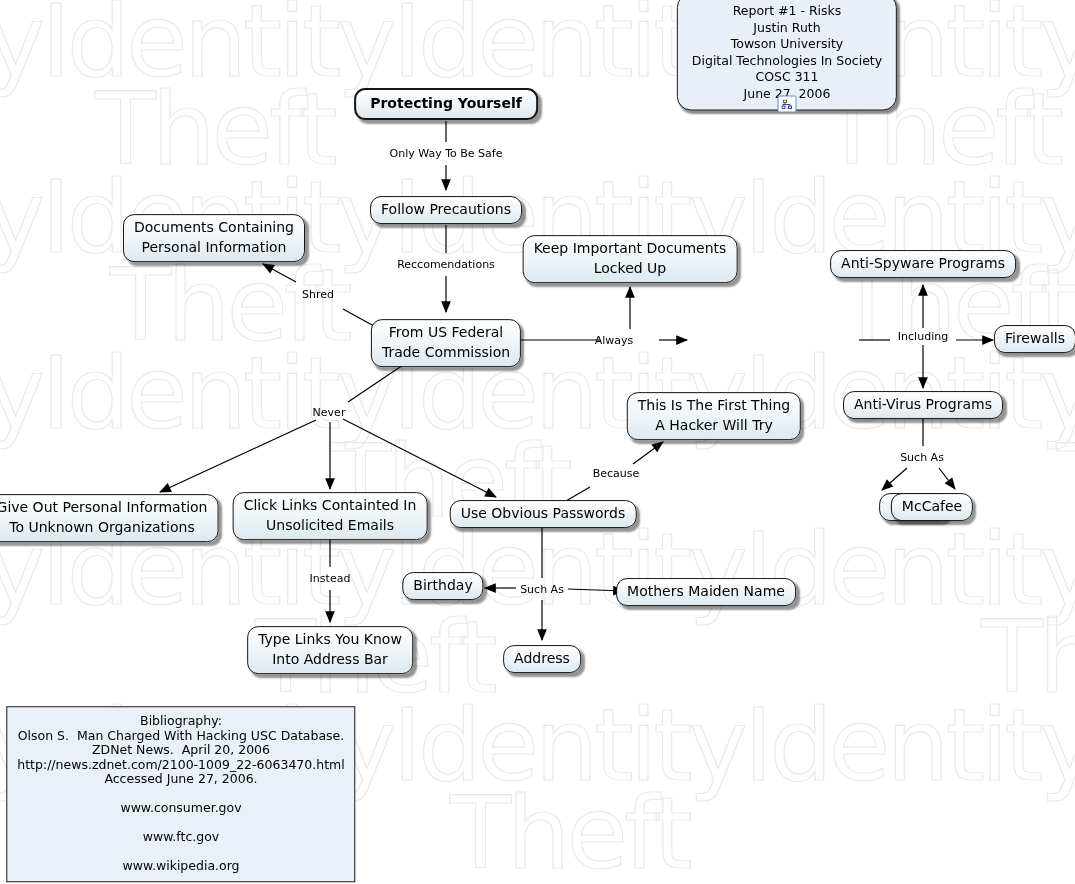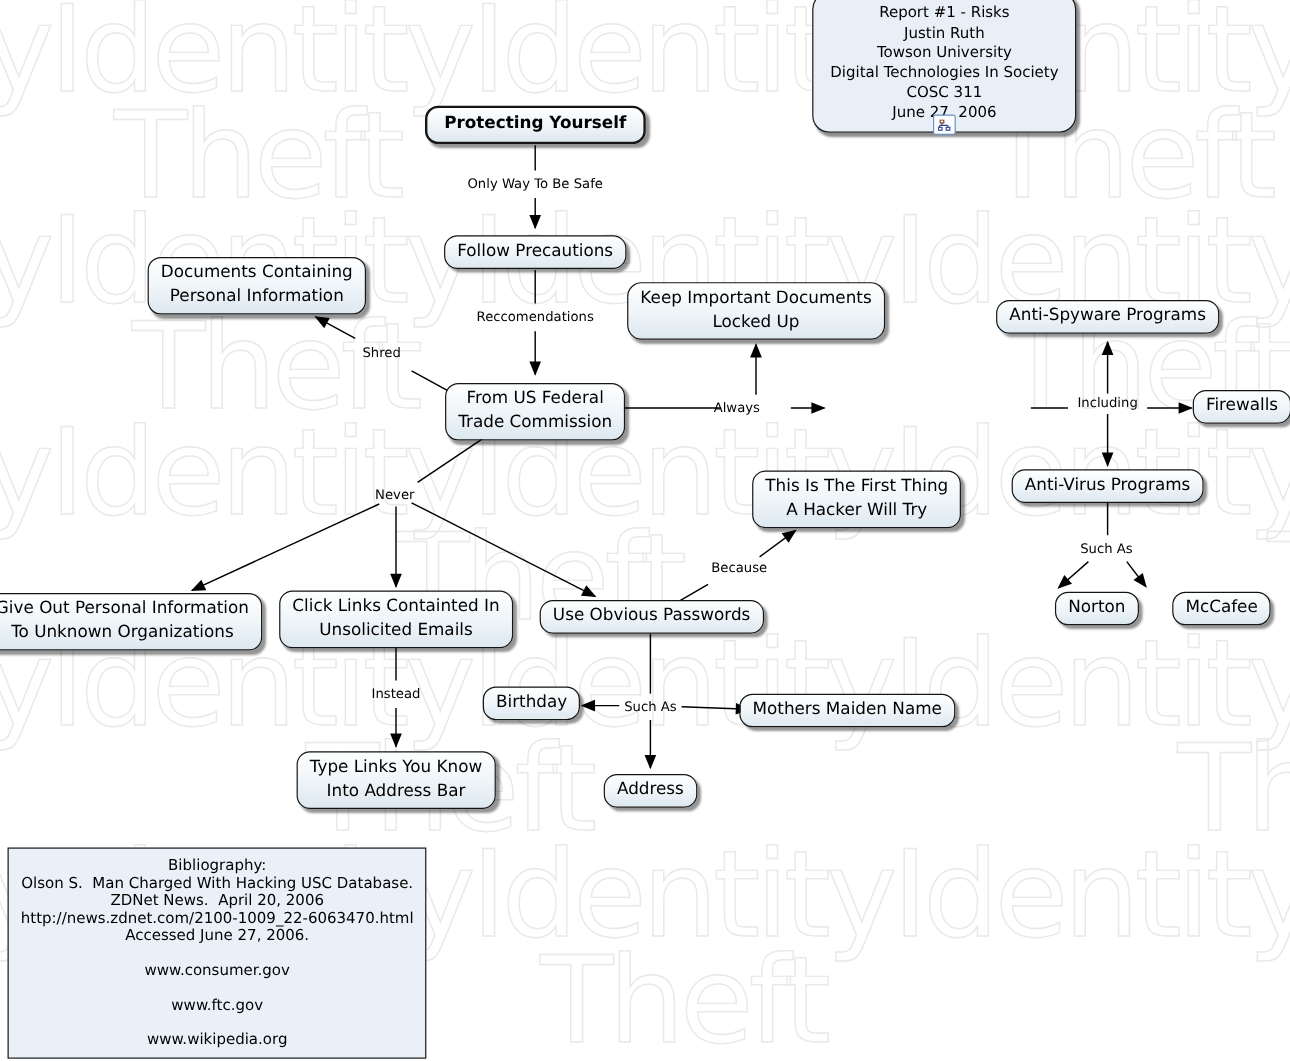--- a/index.html
+++ b/index.html
@@ -133,21 +133,21 @@
   <div class="node" style="left:214px; top:238px;">Documents Containing
 Personal Information</div>
   <div class="node" style="left:630px; top:259px;border-radius:12px;">Keep Important Documents
 Locked Up</div>
   <div class="node" style="left:446px; top:343px;">From US Federal
 Trade Commission</div>
   <div class="node" style="left:923px; top:264px;">Anti-Spyware Programs</div>
   <div class="node" style="left:1035px; top:339px;">Firewalls</div>
   <div class="node" style="left:923px; top:405px;">Anti-Virus Programs</div>
   <div class="node" style="left:878px; top:507px;margin-left:36px;">Norton</div>
-  <div class="node" style="left:1018px; top:507px;">McCafee</div>
+  <div class="node" style="left:932px; top:507px;">McCafee</div>
   <div class="node" style="left:102px; top:518px;">Give Out Personal Information
 To Unknown Organizations</div>
   <div class="node" style="left:330px; top:516px;">Click Links Containted In
 Unsolicited Emails</div>
   <div class="node" style="left:543px; top:514px;">Use Obvious Passwords</div>
   <div class="node" style="left:714px; top:416px;">This Is The First Thing
 A Hacker Will Try</div>
   <div class="node" style="left:330px; top:650px;">Type Links You Know
 Into Address Bar</div>
   <div class="node" style="left:443px; top:586px;">Birthday</div>

